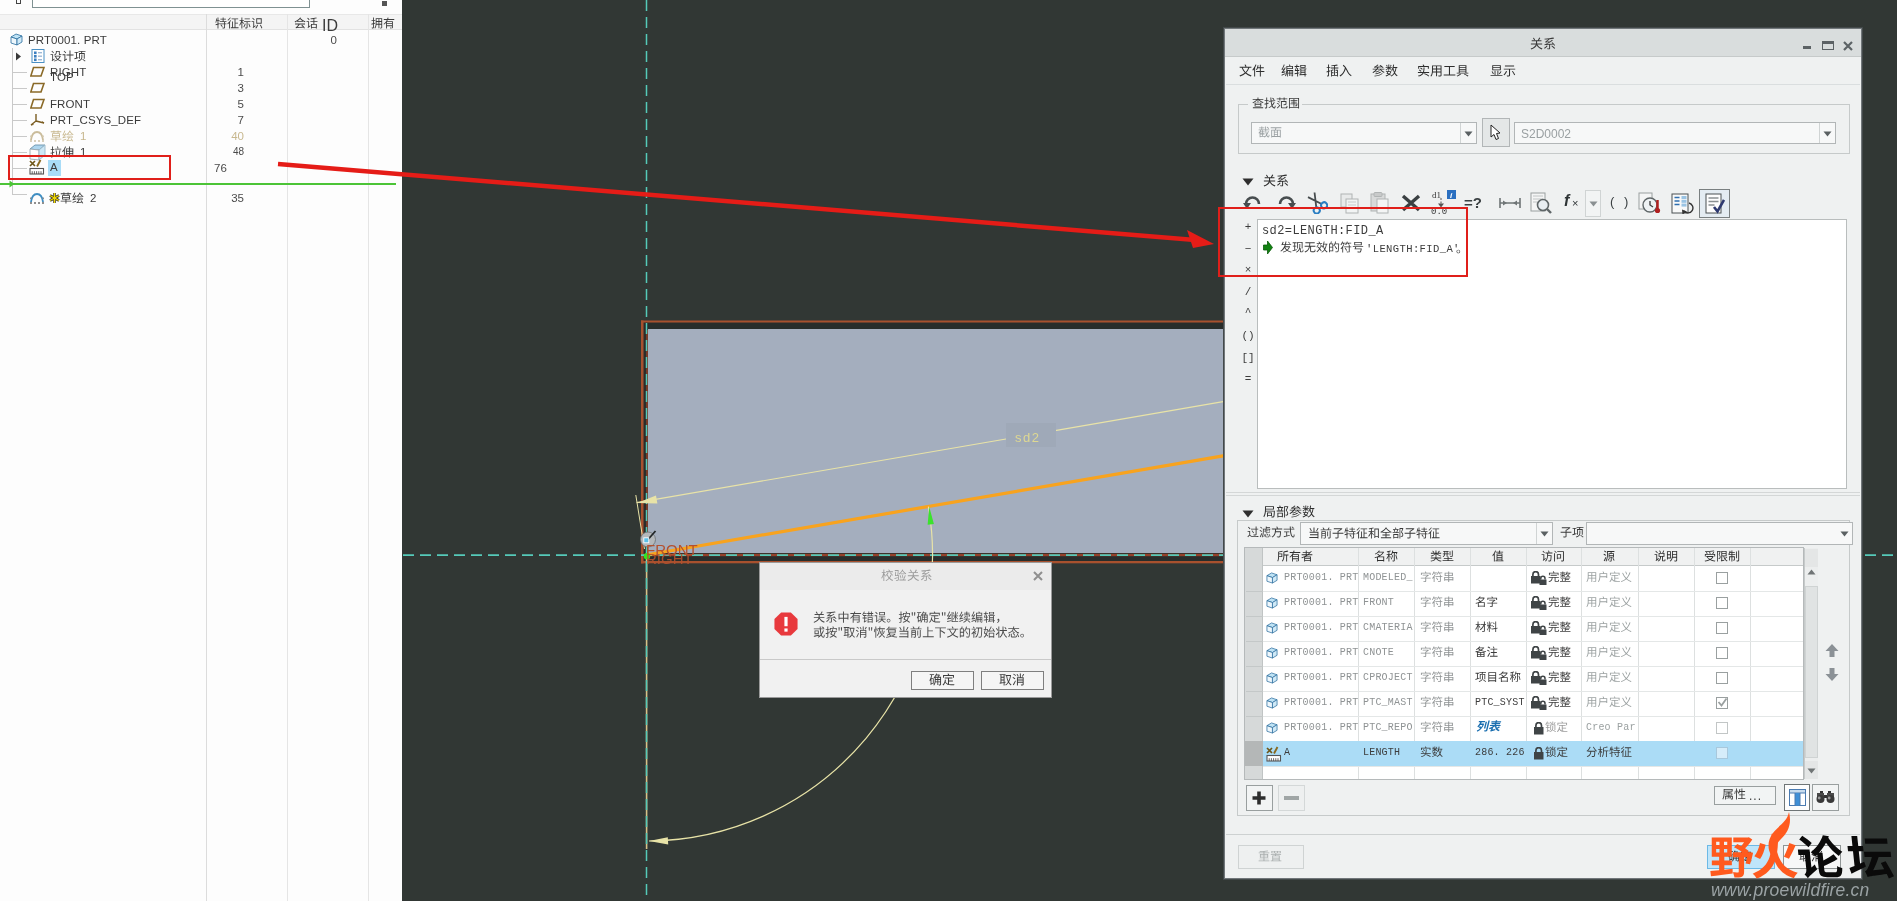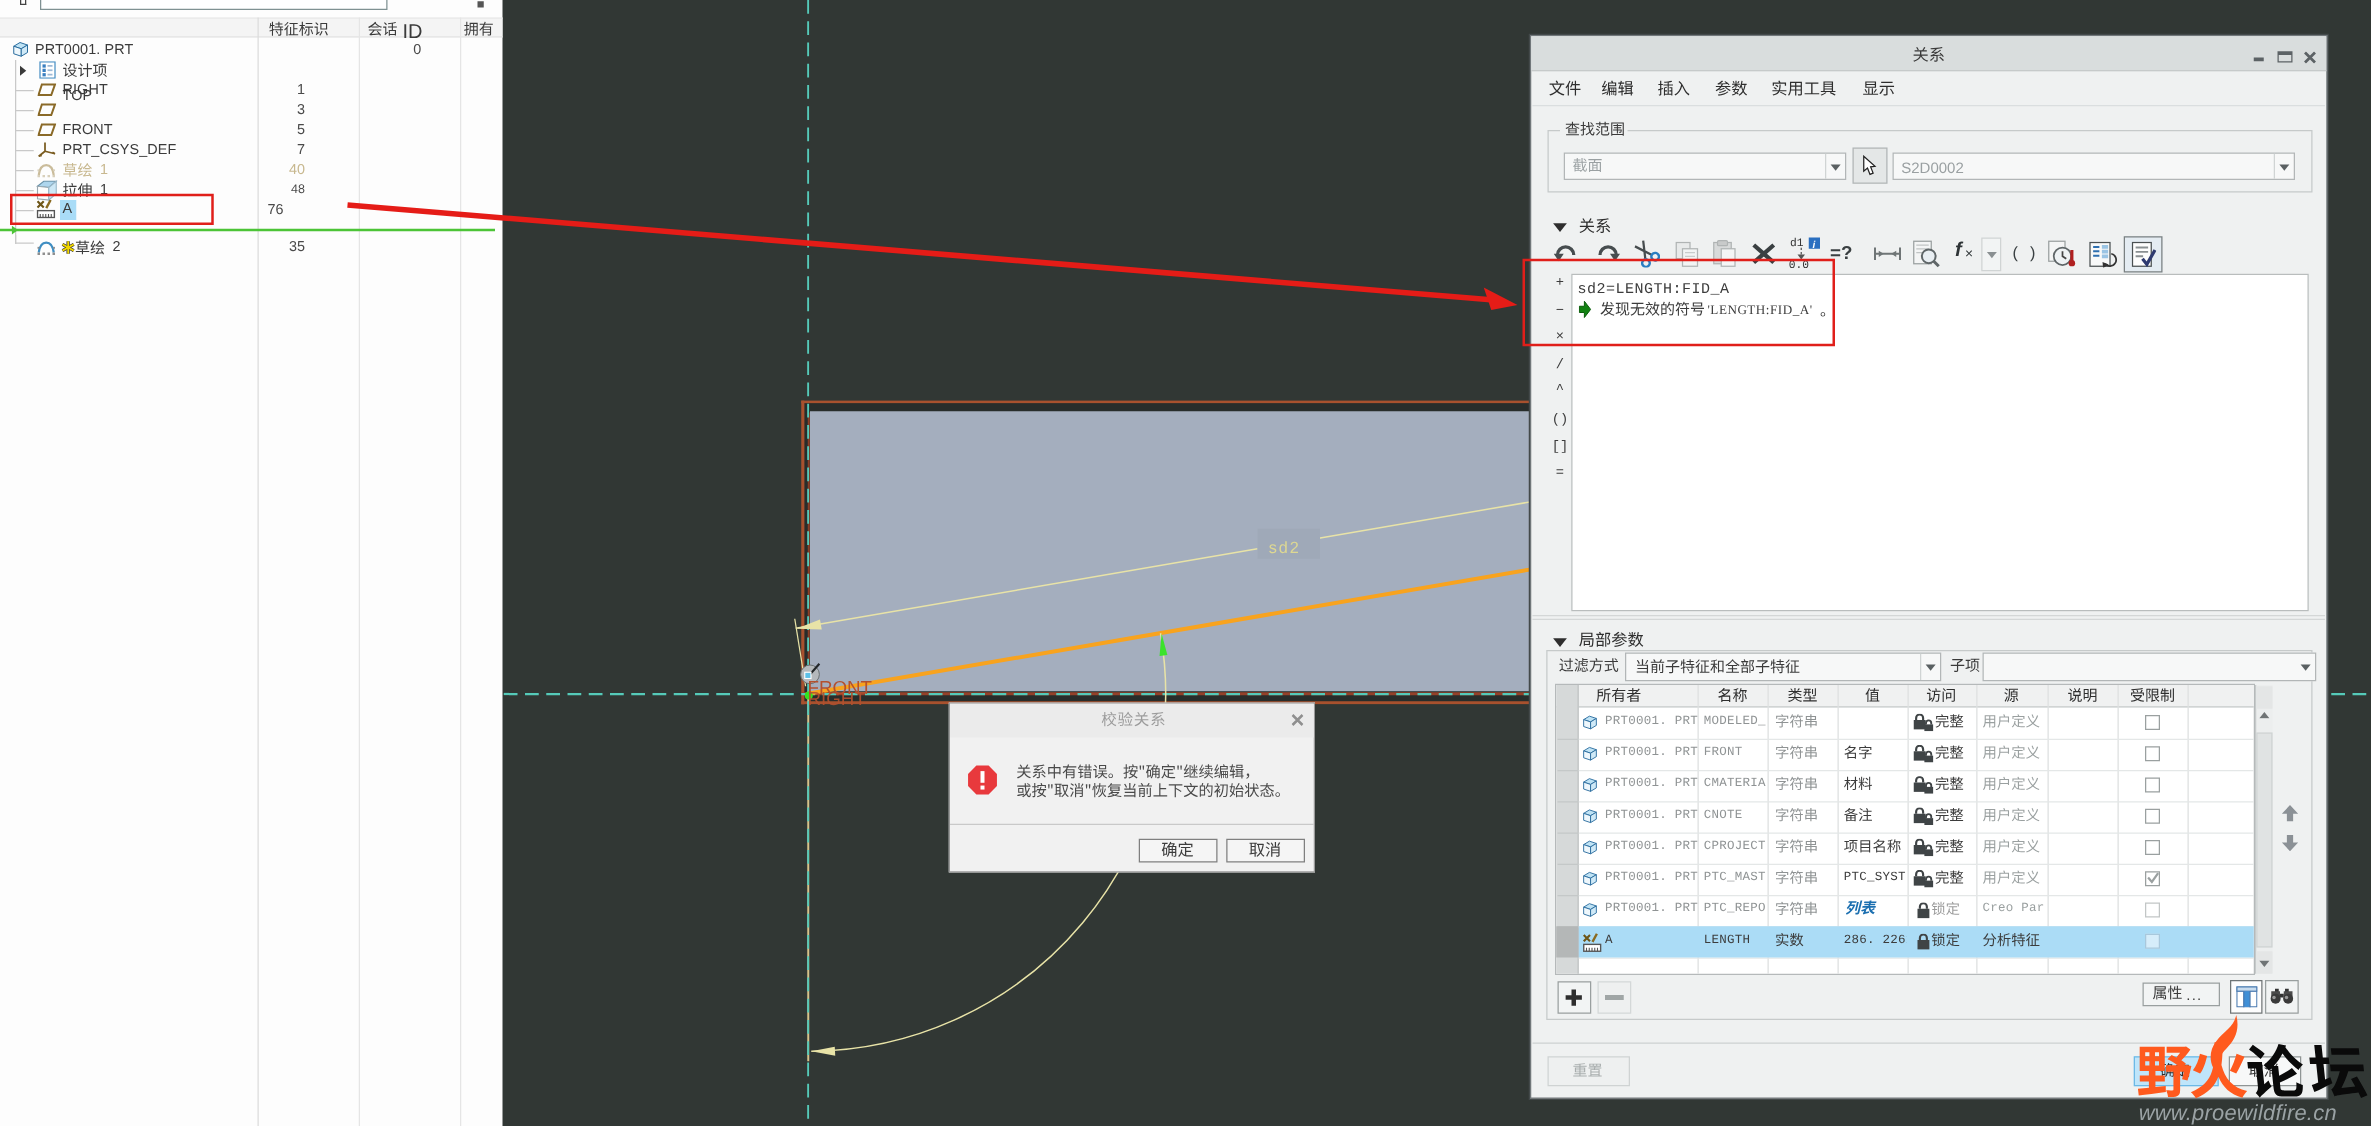--- a/index.html
+++ b/index.html
@@ -433,21 +433,21 @@
     <path d="M8 9 h8 M8 12 h8 M8 15 h8" stroke="#c8cccc"></path>
   </svg>
 <svg class="abs" style="left:1370px;top:192px" width="20" height="22" viewBox="0 0 20 22">
     <rect x="1" y="2" width="14" height="17" fill="#d8dada" stroke="#b0b4b4"></rect>
     <rect x="4" y="0.5" width="8" height="4" rx="1" fill="#c8caca" stroke="#b0b4b4"></rect>
     <rect x="7" y="7" width="11" height="14" fill="#f4f5f5" stroke="#b0b4b4"></rect>
   </svg>
 <svg class="abs" style="left:1401px;top:194px" width="20" height="18">
     <path d="M2 2 L18 16 M18 2 L2 16" stroke="#3a4042" stroke-width="3.4"></path>
   </svg>
-<div class="lt" style="left:1432px;top:190px;font-size:9px;font-family:Liberation Mono, monospace;color:#333">d1</div>
+<div class="lt" style="left:1432px;top:190px;font-size:9px;font-family:Liberation Serif, serif;color:#333">d1</div>
 <div class="lt" style="left:1431px;top:207px;font-size:9px;font-family:'Liberation Mono',monospace;color:#333">0.0</div>
 <svg class="abs" style="left:1437px;top:198px" width="8" height="10">
     <path d="M4 0 V6" stroke="#555" stroke-dasharray="2 1.5"></path>
     <polygon points="1,5.5 7,5.5 4,9.5" fill="#555"></polygon>
   </svg>
 <div class="abs" style="left:1447px;top:190px;width:9px;height:9px;background:#2a6fc0"></div>
 <div class="lt" style="left:1450px;top:190.5px;font-size:8px;color:#fff;font-style:italic;font-weight:bold">i</div>
 <div class="lt" style="left:1464px;top:194px;font-size:15px;font-weight:bold;color:#3a4042">=?</div>
 <svg class="abs" style="left:1499px;top:197px" width="22" height="12">
     <path d="M1 1 V11 M21 1 V11 M1 6 H21" stroke="#6f7576" stroke-width="1.6"></path>
@@ -506,21 +506,21 @@
     <g fill="#3c3c3c" transform="translate(0,10.56) scale(0.01200,-0.01200)">
       <use href="#g21457r" x="0"></use>
       <use href="#g29616r" x="1000"></use>
       <use href="#g26080r" x="2000"></use>
       <use href="#g25928r" x="3000"></use>
       <use href="#g30340r" x="4000"></use>
       <use href="#g31526r" x="5000"></use>
       <use href="#g21495r" x="6000"></use>
     </g>
   </svg>
-<div class="lt" style="left:1366px;top:243px;font-size:10.5px;font-family:Liberation Serif, serif;color:#3c3c3c;letter-spacing:0.4px">'LENGTH:FID_A'</div>
+<div class="lt" style="left:1366px;top:243px;font-size:10.5px;font-family:Liberation Mono, monospace;color:#3c3c3c;letter-spacing:0.4px">'LENGTH:FID_A'</div>
 <svg class="tx" style="left:1456.0px;top:242.0px" width="12" height="16">
     <g fill="#3c3c3c" transform="translate(0,10.56) scale(0.01200,-0.01200)">
       <use href="#g12290r" x="0"></use>
     </g>
   </svg>
 <div class="abs" style="left:1226px;top:492px;width:634px;height:1px;background:#d4d7d7"></div>
 <div class="abs" style="left:1226px;top:495px;width:634px;height:1px;background:#d4d7d7"></div>
 <svg class="abs" style="left:1242px;top:510px" width="12" height="8">
     <polygon points="0.5,0.5 11.5,0.5 6,7.5" fill="#2e2e2e"></polygon>
   </svg>

